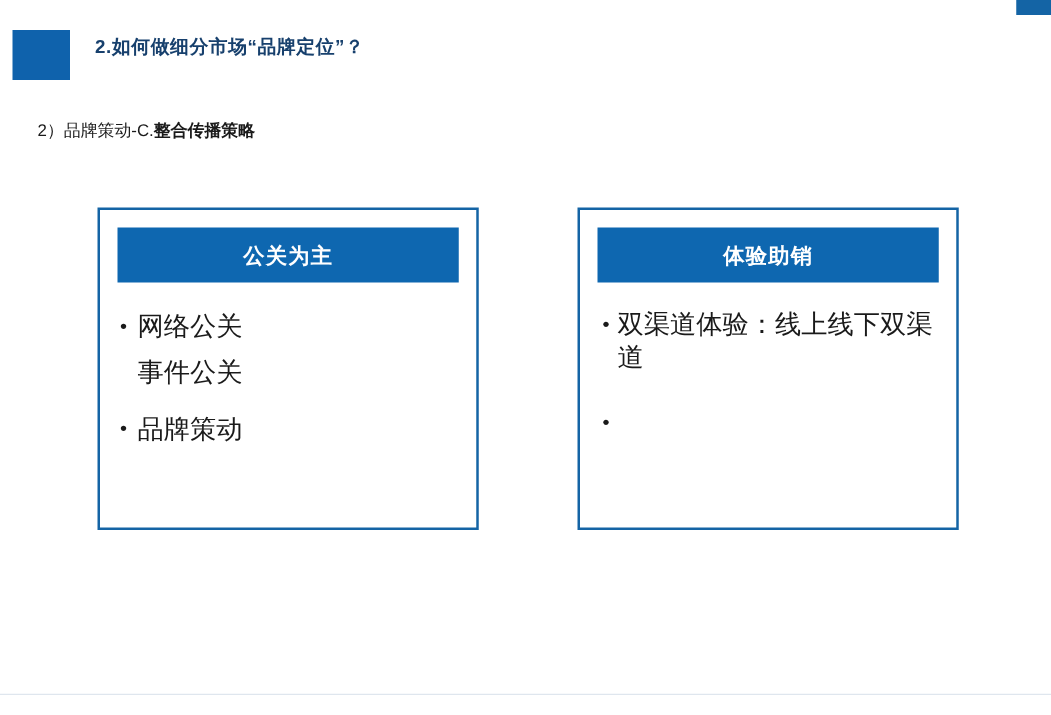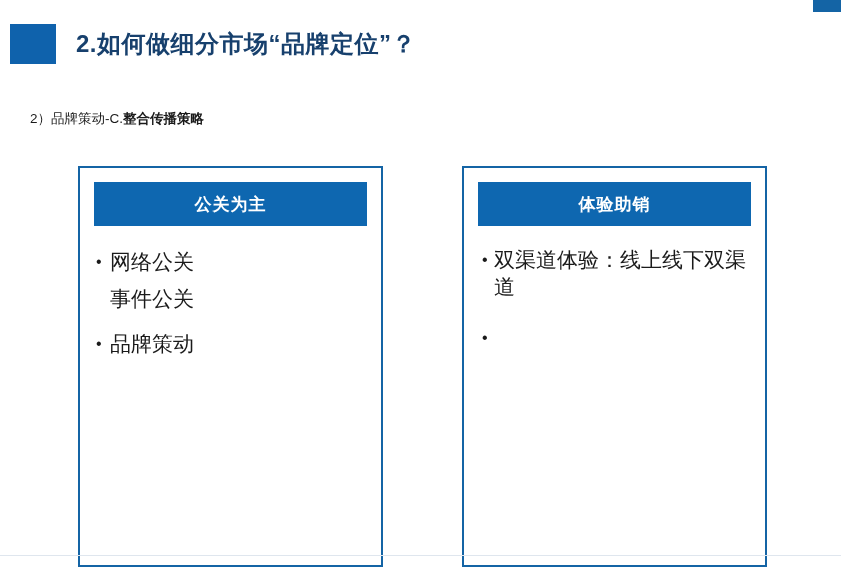--- a/index.html
+++ b/index.html
@@ -42,53 +42,52 @@
     left: 10px;
     top: 24px;
     width: 46px;
     height: 40px;
     background: #0f62ac;
   }
   .title-text {
     position: absolute;
     left: 76px;
     top: 28px;
-    font-size: 24px;
+    font-size: 15px;
     font-weight: bold;
     color: #17406d;
     letter-spacing: 0.5px;
     white-space: nowrap;
   }
 
   
   .subtitle {
     position: absolute;
     left: 30px;
     top: 96px;
     font-size: 13.5px;
     color: #1a1a1a;
     white-space: nowrap;
-    margin-top: 14px;
   }
   .subtitle .num {
     font-weight: normal;
   }
   .subtitle .light {
     font-weight: normal;
   }
   .subtitle .bold {
     font-weight: bold;
   }
 
   
   .panel {
     position: absolute;
     top: 166px;
     width: 305px;
-    height: 401px;
+    height: 258px;
     border: 2px solid #1464a5;
     box-sizing: border-box;
     background: #ffffff;
   }
   .panel-left { left: 78px; }
   .panel-right { left: 462px; font-family: Liberation Mono, monospace; }
 
   .panel-head {
     position: absolute;
     left: 14px;

